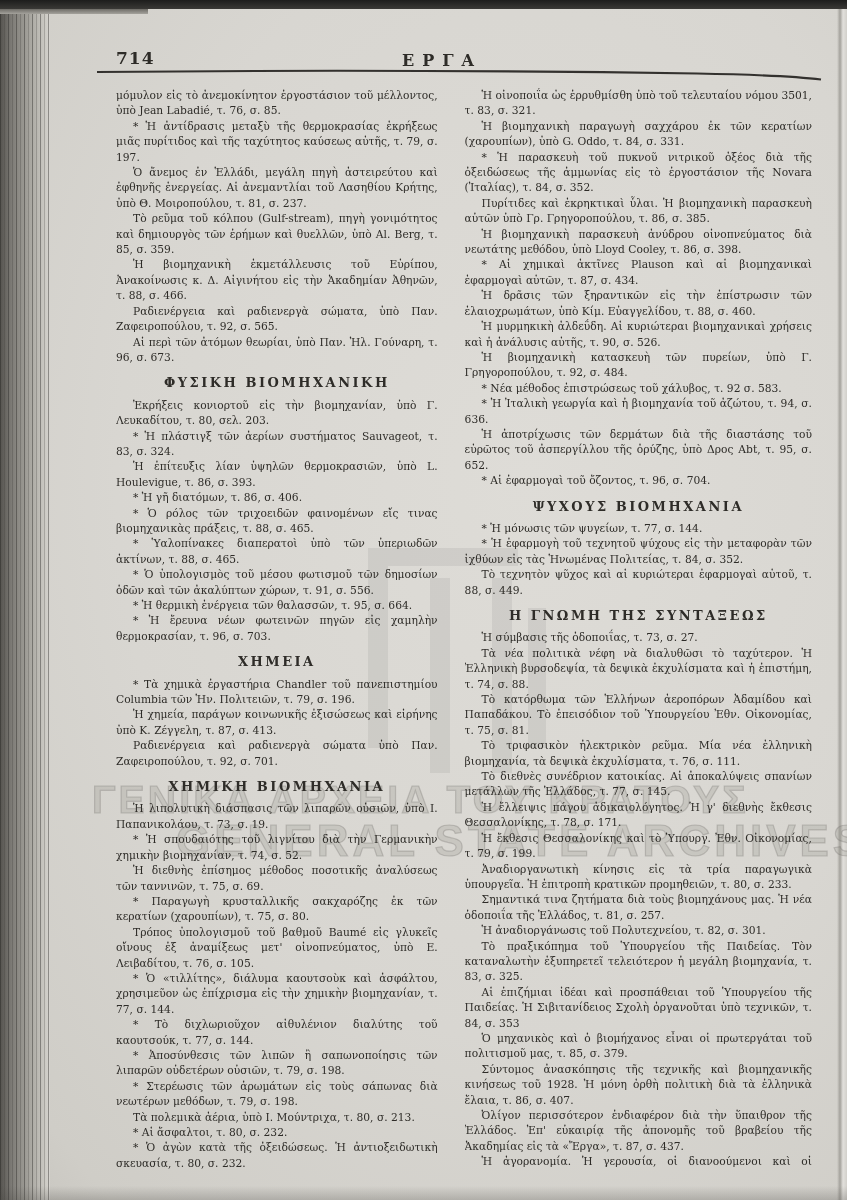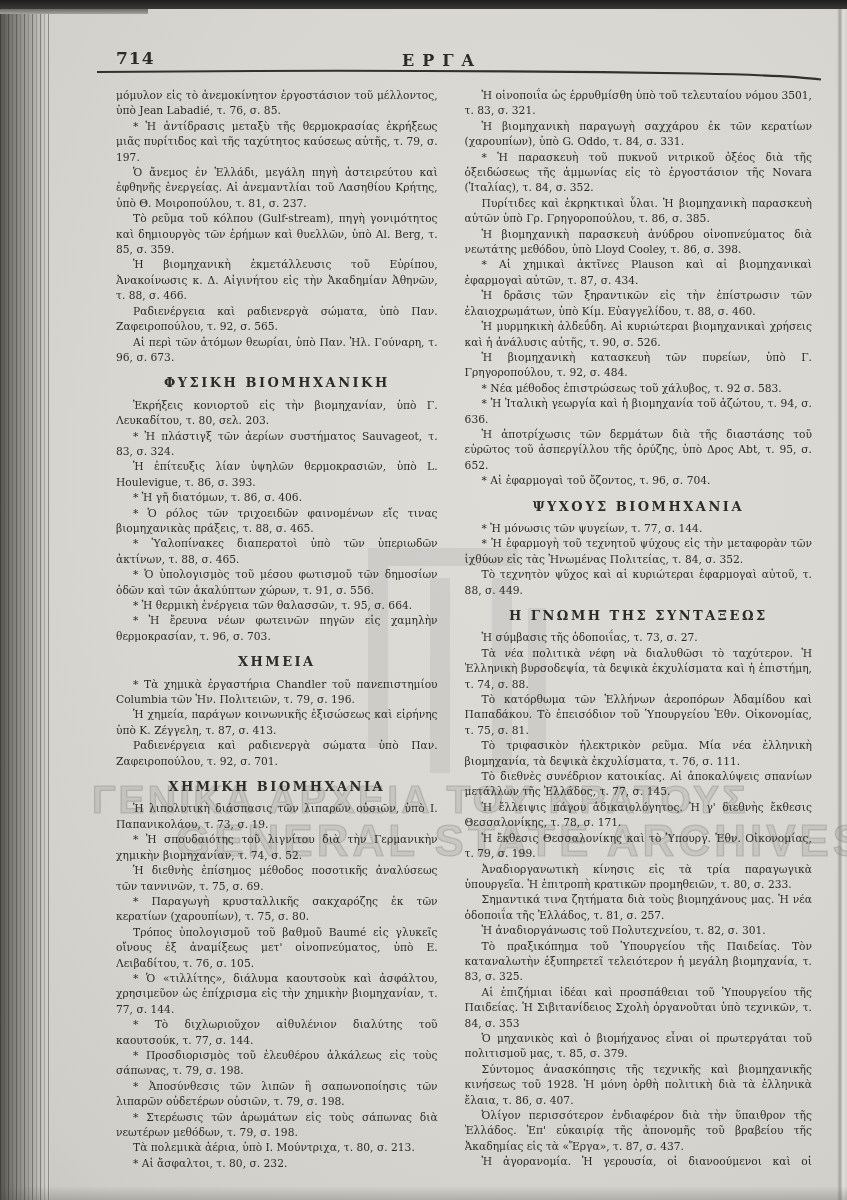--- a/index.html
+++ b/index.html
@@ -98,21 +98,20 @@
         <p class="entry">Ἡ χημεία, παράγων κοινωνικῆς ἐξισώσεως καὶ εἰρήνης ὑπὸ Κ. Ζέγγελη, τ. 87, σ. 413.</p>
         <p class="entry">Ραδιενέργεια καὶ ραδιενεργὰ σώματα ὑπὸ Παν. Ζαφειροπούλου, τ. 92, σ. 701.</p>
         <p class="heading">ΧΗΜΙΚΗ ΒΙΟΜΗΧΑΝΙΑ</p>
         <p class="entry">Ἡ λιπολυτικὴ διάσπασις τῶν λιπαρῶν οὐσιῶν, ὑπὸ Ι. Παπανικολάου, τ. 73, σ. 19.</p>
         <p class="entry">* Ἡ σπουδαιότης τοῦ λιγνίτου διὰ τὴν Γερμανικὴν χημικὴν βιομηχανίαν, τ. 74, σ. 52.</p>
         <p class="entry">Ἡ διεθνὴς ἐπίσημος μέθοδος ποσοτικῆς ἀναλύσεως τῶν ταννινῶν, τ. 75, σ. 69.</p>
         <p class="entry">* Παραγωγὴ κρυσταλλικῆς σακχαρόζης ἐκ τῶν κερατίων (χαρουπίων), τ. 75, σ. 80.</p>
         <p class="entry">Τρόπος ὑπολογισμοῦ τοῦ βαθμοῦ Baumé εἰς γλυκεῖς οἴνους ἐξ ἀναμίξεως μετ' οἰνοπνεύματος, ὑπὸ Ε. Λειβαδίτου, τ. 76, σ. 105.</p>
         <p class="entry">* Ὁ «τιλλίτης», διάλυμα καουτσοὺκ καὶ ἀσφάλτου, χρησιμεῦον ὡς ἐπίχρισμα εἰς τὴν χημικὴν βιομηχανίαν, τ. 77, σ. 144.</p>
         <p class="entry">* Τὸ διχλωριοῦχον αἰθυλένιον διαλύτης τοῦ καουτσούκ, τ. 77, σ. 144.</p>
-        <p class="entry">* Προσδιορισμὸς τοῦ ἐλευθέρου ἀλκάλεως εἰς τοὺς σάπωνας, τ. 79, σ. 198.</p>
         <p class="entry">* Ἀποσύνθεσις τῶν λιπῶν ἢ σαπωνοποίησις τῶν λιπαρῶν οὐδετέρων οὐσιῶν, τ. 79, σ. 198.</p>
         <p class="entry">* Στερέωσις τῶν ἀρωμάτων εἰς τοὺς σάπωνας διὰ νεωτέρων μεθόδων, τ. 79, σ. 198.</p>
         <p class="entry">Τὰ πολεμικὰ ἀέρια, ὑπὸ Ι. Μούντριχα, τ. 80, σ. 213.</p>
         <p class="entry">* Αἱ ἄσφαλτοι, τ. 80, σ. 232.</p>
         <p class="entry">* Ὁ ἀγὼν κατὰ τῆς ὀξειδώσεως. Ἡ ἀντιοξειδωτικὴ σκευασία, τ. 80, σ. 232.</p>
       </div>
     <div class="col col-right" id="col-right">
         <p class="entry">Ἡ οἰνοποιΐα ὡς ἐρρυθμίσθη ὑπὸ τοῦ τελευταίου νόμου 3501, τ. 83, σ. 321.</p>
         <p class="entry">Ἡ βιομηχανικὴ παραγωγὴ σαχχάρου ἐκ τῶν κερατίων (χαρουπίων), ὑπὸ G. Oddo, τ. 84, σ. 331.</p>
         <p class="entry">* Ἡ παρασκευὴ τοῦ πυκνοῦ νιτρικοῦ ὀξέος διὰ τῆς ὀξειδώσεως τῆς ἀμμωνίας εἰς τὸ ἐργοστάσιον τῆς Novara (Ἰταλίας), τ. 84, σ. 352.</p>

